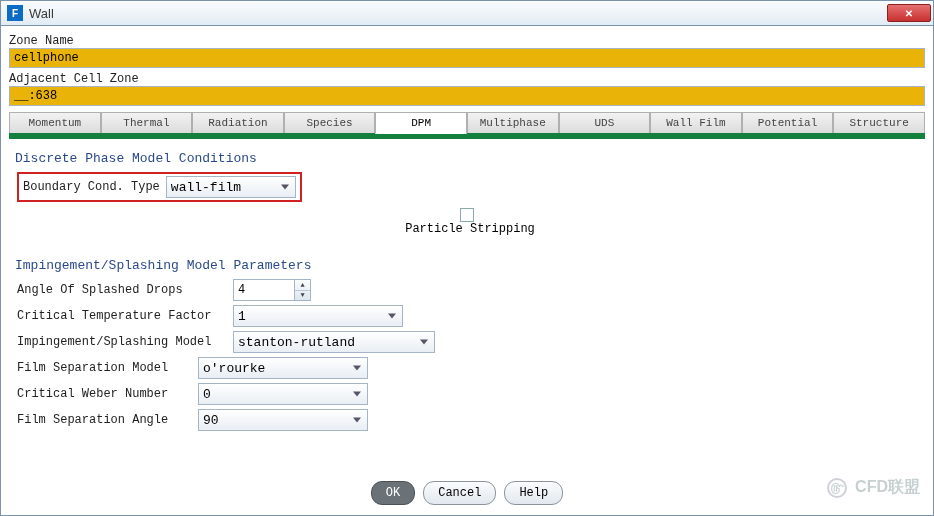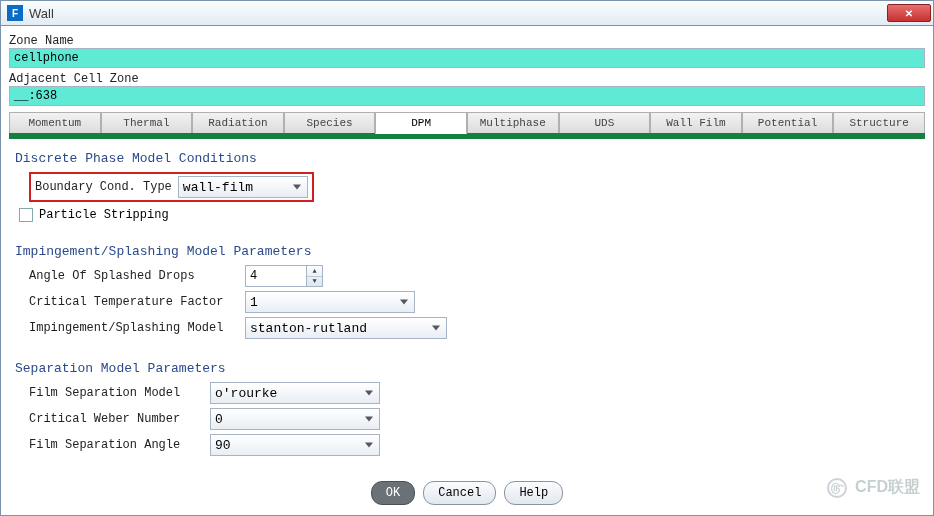--- a/index.html
+++ b/index.html
@@ -56,21 +56,21 @@
     color: #222;
     margin-top: 2px;
   }
   .text-input {
     width: 100%;
     border: 1px solid #a5b5c5;
     padding: 2px 4px;
     font-family: inherit;
     font-size: 12px;
     height: 20px;
-    background: #5eead4;
+    background: #eab308;
   }
   .tabs {
     display: flex;
     border-bottom: 6px solid #15803d;
     margin-top: 6px;
   }
   .tab {
     flex: 1;
     text-align: center;
     padding: 4px 4px;
@@ -98,21 +98,21 @@
   .section-title {
     color: #2a4a8a;
     font-weight: normal;
     margin: 22px 0 6px 2px;
     font-size: 13px;
   }
   .section-title.first { margin-top: 4px; }
   .row {
     display: flex;
     align-items: center;
-    margin: 4px 12px;
+    margin: 4px 0;
     padding-left: 4px;
   }
   .row-label {
     font-size: 12px;
     color: #222;
     margin-right: 6px;
   }
   .highlight-box {
     border: 2px solid #d02020;
     display: inline-flex;
@@ -162,21 +162,21 @@
     background: linear-gradient(#fafcfe, #dde6ee);
   }
   .spin-btns div {
     flex: 1;
     display: flex; align-items: center; justify-content: center;
     font-size: 7px;
     color: #445;
     cursor: pointer;
   }
   .spin-btns div:first-child { border-bottom: 1px solid #bcc8d4; }
-  .checkbox-row { display: flex; align-items: center; padding-left: 6px; margin: 6px 0; }
+  .checkbox-row { display: flex; align-items: center; padding-left: 6px; margin: 6px 0; flex-direction: column; }
   .checkbox {
     width: 14px; height: 14px;
     border: 1px solid #8aa;
     background: #fff;
     margin-right: 6px;
     cursor: pointer;
   }
   .button-bar {
     display: flex;
     justify-content: center;
@@ -287,21 +287,20 @@
       </span>
     </div>
     <div class="row">
       <span class="row-label" style="width:210px">Impingement/Splashing Model</span>
       <span class="select" style="width:202px">
         <span>stanton-rutland</span>
         <span class="arrow"></span>
       </span>
     </div>
 
-    <div class="section-title">Separation Model Parameters</div>
     <div class="row">
       <span class="row-label" style="width:175px">Film Separation Model</span>
       <span class="select" style="width:170px">
         <span>o'rourke</span>
         <span class="arrow"></span>
       </span>
     </div>
     <div class="row">
       <span class="row-label" style="width:175px">Critical Weber Number</span>
       <span class="select" style="width:170px">

